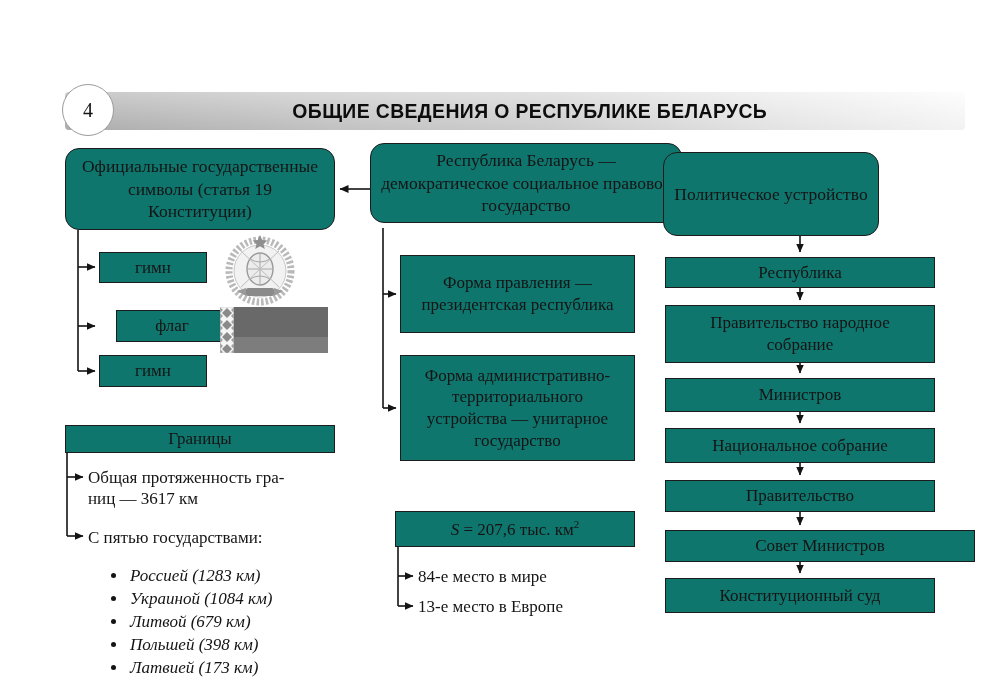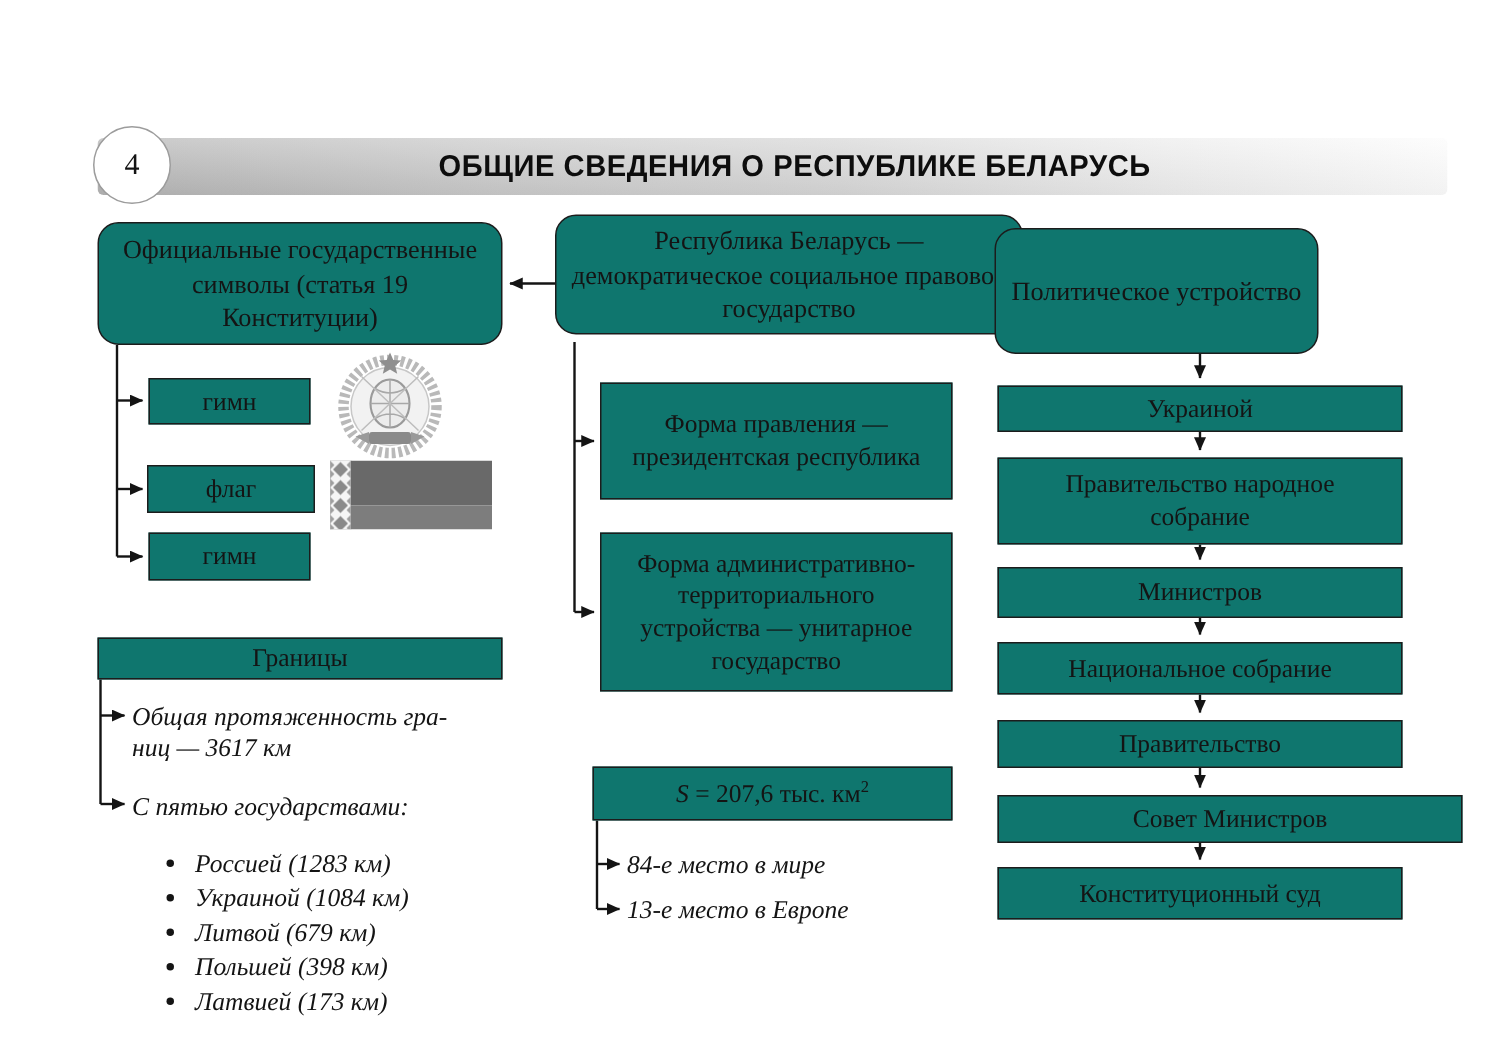--- a/index.html
+++ b/index.html
@@ -14,21 +14,21 @@
       letter-spacing:.4px;color:#0d0d0d;transform:scaleX(.97);}
   .page-circle{position:absolute;left:62px;top:84px;width:52px;height:52px;border-radius:50%;
       background:#fff;border:1.5px solid #9c9c9c;display:flex;align-items:center;justify-content:center;
       font-size:20px;box-sizing:border-box;}
   
   .box{position:absolute;background:#0f766e;border:1.6px solid #1c1c1c;box-sizing:border-box;
       display:flex;align-items:center;justify-content:center;text-align:center;
       font-size:17px;line-height:1.28;padding:2px 10px;}
   .rounded{border-radius:14px;font-size:17.5px;}
   
-  .itext{position:absolute;font-style:italic;font-size:17px;line-height:21px;white-space:pre-line;}
+  .itext{position:absolute;font-size:17px;line-height:21px;white-space:pre-line;}
   ul.neighbors{position:absolute;margin:16px;padding:0 0 0 24px;font-style:italic;font-size:17px;line-height:21px;}
   ul.neighbors li{margin:0 0 2px 0;padding-left:2px;}
   .svg-abs{position:absolute;left:0;top:0;}
   sup{font-size:11px;}
 </style>
 </head>
 <body>
 
 <div id="page">
 
@@ -72,21 +72,21 @@
 
   <div class="header-bar">
     <span class="header-title">ОБЩИЕ СВЕДЕНИЯ О РЕСПУБЛИКЕ БЕЛАРУСЬ</span>
   </div>
   <div class="page-circle">
     <span>4</span>
   </div>
 
   <div class="box rounded" style="left:65px;top:148px;width:270px;height:82px">Официальные государственные символы (статья 19 Конституции)</div>
   <div class="box" style="left:99px;top:252px;width:108px;height:31px">гимн</div>
-  <div class="box" style="left:98px;top:310px;width:112px;height:32px">флаг</div>
+  <div class="box" style="left:116px;top:310px;width:112px;height:32px">флаг</div>
   <div class="box" style="left:99px;top:355px;width:108px;height:32px">гимн</div>
 
   <svg class="svg-abs" style="left:221px;top:231px" width="78" height="78" viewBox="0 0 78 78">
     <circle cx="39" cy="40" r="31" fill="none" stroke="#b9b9b9" stroke-width="7" stroke-dasharray="2.5,2"></circle>
     <circle cx="39" cy="40" r="26" fill="#f2f2f2" stroke="#c7c7c7" stroke-width="1"></circle>
     <path d="M39,4 l2.2,5 5.3,.4 -4,3.5 1.3,5.2 -4.8,-2.8 -4.8,2.8 1.3,-5.2 -4,-3.5 5.3,-.4 z" fill="#8f8f8f"></path>
     <ellipse cx="39" cy="38" rx="13" ry="16" fill="#ececec" stroke="#9a9a9a" stroke-width="1.4"></ellipse>
     <path d="M26,38 h26 M39,22 v32 M29,28 q10,6 20,0 M29,48 q10,-6 20,0" stroke="#a8a8a8" stroke-width="1" fill="none"></path>
     <path d="M20,20 l38,36 M58,20 L20,56" stroke="#bdbdbd" stroke-width="1"></path>
     <rect x="25" y="57" width="28" height="8" rx="2" fill="#8a8a8a"></rect>
@@ -124,21 +124,21 @@
 
   <div class="box" style="left:395px;top:511px;width:240px;height:36px">
     <span>
       <i>S</i><span> = 207,6 тыс. км</span><sup>2</sup>
     </span>
   </div>
   <div class="itext" style="left:418px;top:566px">84-е место в мире</div>
   <div class="itext" style="left:418px;top:596px">13-е место в Европе</div>
 
   <div class="box rounded" style="left:663px;top:152px;width:216px;height:84px">Политическое устройство</div>
-  <div class="box" style="left:665px;top:257px;width:270px;height:31px">Украиной</div>
+  <div class="box" style="left:665px;top:257px;width:270px;height:31px">Республика</div>
   <div class="box" style="left:665px;top:305px;width:270px;height:58px">Правительство народное собрание</div>
   <div class="box" style="left:665px;top:378px;width:270px;height:34px">Министров</div>
   <div class="box" style="left:665px;top:428px;width:270px;height:35px">Национальное собрание</div>
   <div class="box" style="left:665px;top:480px;width:270px;height:32px">Правительство</div>
   <div class="box" style="left:665px;top:530px;width:310px;height:32px">Совет Министров</div>
   <div class="box" style="left:665px;top:578px;width:270px;height:35px">Конституционный суд</div>
 
 </div>
 
 </body></html>

